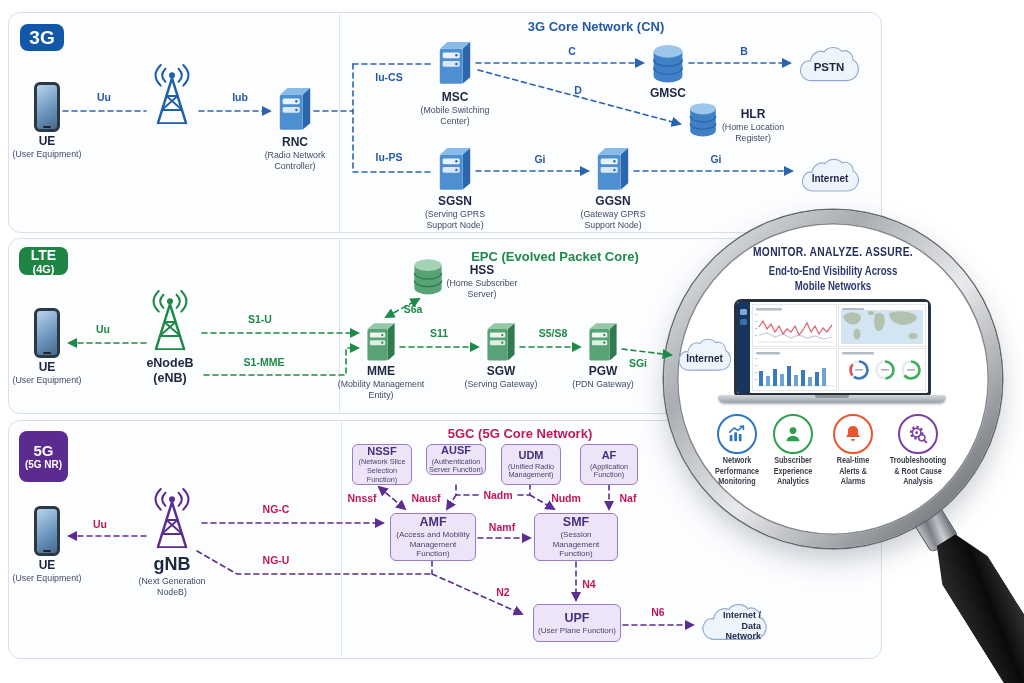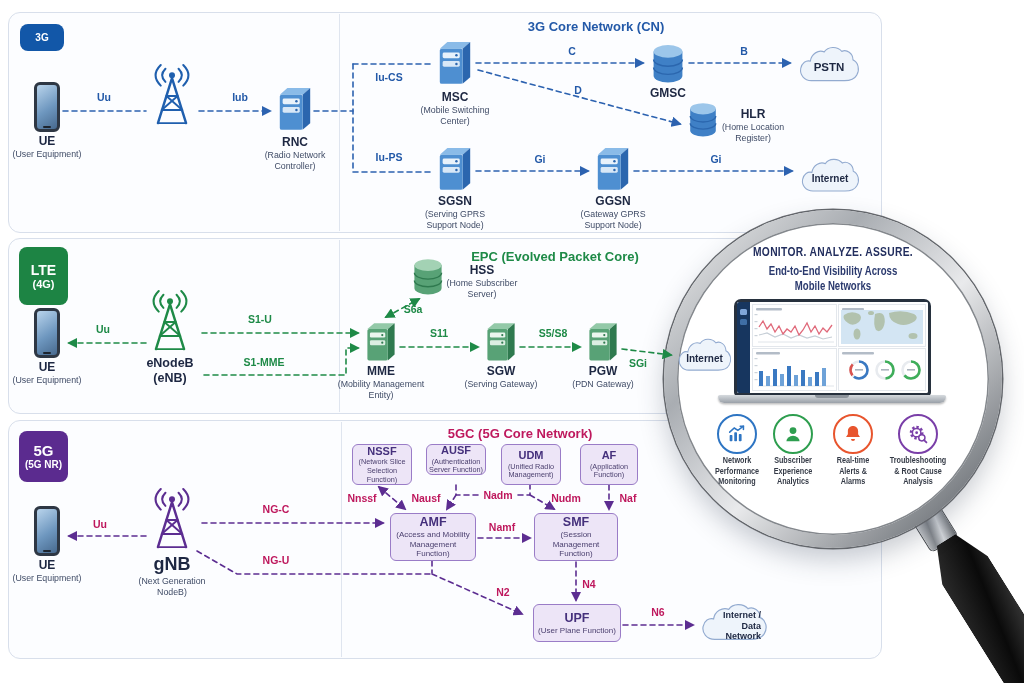--- a/index.html
+++ b/index.html
@@ -161,21 +161,21 @@
     <path class="ln lp" d="M379,487 L405,509" marker-start="url(#ap)" marker-end="url(#ap)"></path>
     <path class="ln lp" d="M456,485 V495 H530 V485"></path>
     <path class="ln lp" d="M456,495 L447,509" marker-end="url(#ap)"></path>
     <path class="ln lp" d="M530,495 L554,509" marker-end="url(#ap)"></path>
     <path class="ln lp" d="M609,485 V509" marker-end="url(#ap)"></path>
     <path class="ln lp" d="M478,538 H530" marker-end="url(#ap)"></path>
     <path class="ln lp" d="M576,562 V600" marker-end="url(#ap)"></path>
     <path class="ln lp" d="M623,625 H693" marker-end="url(#ap)"></path>
   </svg>
 
-  <div class="badge bg-3g" style="left:20px;top:24px;width:44px;height:27px;font-size:10px">
+  <div class="badge bg-3g" style="left:20px;top:24px;width:44px;height:27px;font-size:19px">
       <span>3G</span>
     </div>
   <div class="ptitle c-b" style="left:596px;top:19px">3G Core Network (CN)</div>
 
   <div class="phone" style="left:34px;top:82px"></div>
   <svg class="icon-abs" style="left:142px;top:62px;width:60px;height:66px;color:#1f5fae">
       <use href="#tower"></use>
     </svg>
   <svg class="icon-abs srv-b" style="left:276px;top:84px;width:38px;height:48px">
       <use href="#server"></use>
@@ -240,21 +240,21 @@
   <div class="if c-b" style="left:104px;top:92px">Uu</div>
   <div class="if c-b" style="left:240px;top:92px">Iub</div>
   <div class="if c-b" style="left:389px;top:72px">Iu-CS</div>
   <div class="if c-b" style="left:389px;top:152px">Iu-PS</div>
   <div class="if c-b" style="left:572px;top:46px">C</div>
   <div class="if c-b" style="left:578px;top:85px">D</div>
   <div class="if c-b" style="left:744px;top:46px">B</div>
   <div class="if c-b" style="left:540px;top:154px">Gi</div>
   <div class="if c-b" style="left:716px;top:154px">Gi</div>
 
-  <div class="badge bg-lte" style="left:19px;top:247px;width:49px;height:58px">
+  <div class="badge bg-lte" style="left:19px;top:247px;width:49px;height:28px">
     <span style="font-size:14px">LTE</span>
     <span style="font-size:11px">(4G)</span>
   </div>
   <div class="ptitle c-g" style="left:555px;top:249px">EPC (Evolved Packet Core)</div>
 
   <div class="phone" style="left:34px;top:308px"></div>
   <svg class="icon-abs" style="left:140px;top:288px;width:60px;height:66px;color:#1e8a47">
       <use href="#tower"></use>
     </svg>
   <svg class="icon-abs db-g" style="left:411px;top:258px;width:34px;height:38px">

